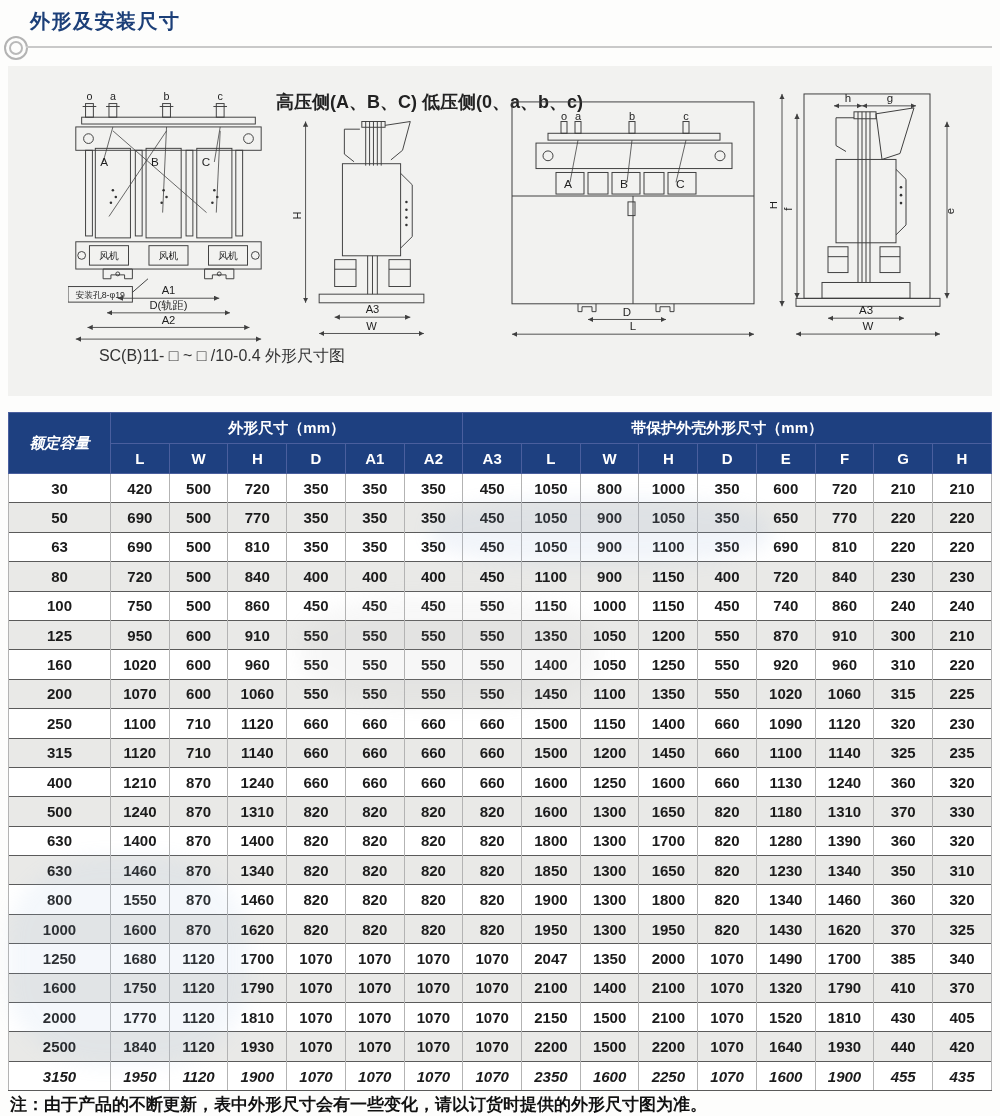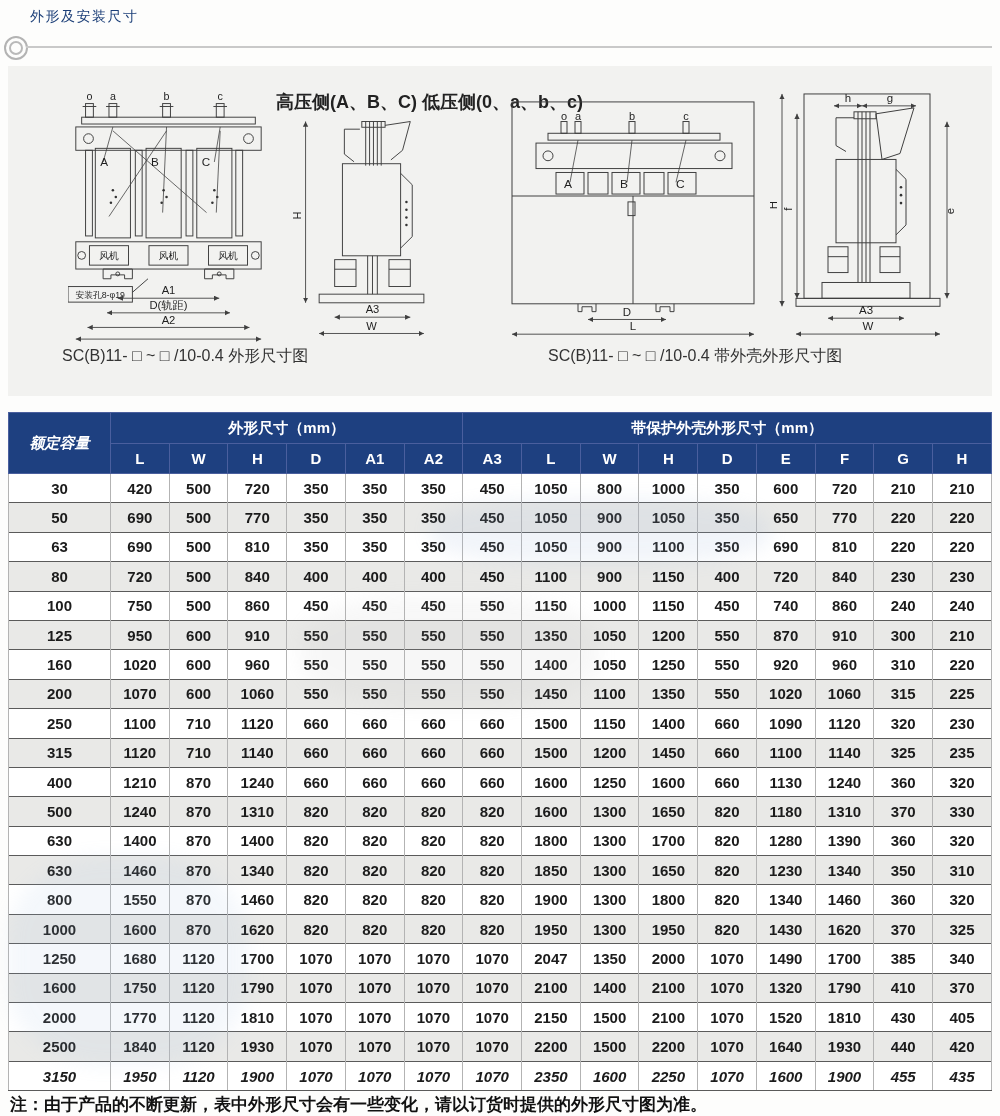--- a/index.html
+++ b/index.html
@@ -1,28 +1,28 @@
 <!DOCTYPE html>
 <html><head>
 <meta charset="utf-8">
 <style>
   html,body{margin:0;padding:0;background:#ffffff;}
   .page{position:relative;width:1000px;height:1116px;background:#fdfdfc;overflow:hidden;
         font-family:"Liberation Sans",sans-serif;}
   
-  .page-title{position:absolute;left:30px;top:8px;font-size:14px;font-weight:normal;
+  .page-title{position:absolute;left:30px;top:8px;font-size:20px;font-weight:bold;
               color:#1c3f78;letter-spacing:1.5px;}
   .title-line{position:absolute;left:26px;top:46px;width:966px;height:2px;background:#c9c9c9;}
   .ring-outer{position:absolute;left:4px;top:36px;width:20px;height:20px;border:2px solid #b3b3b3;
               border-radius:50%;display:flex;align-items:center;justify-content:center;background:#fdfdfc;}
   .ring-inner{width:10px;height:10px;border:2px solid #b9b9b9;border-radius:50%;}
   
   .panel{position:absolute;left:8px;top:66px;width:984px;height:330px;background:#f2f2f0;}
   .hvlv{position:absolute;left:276px;top:90px;font-size:18px;font-weight:bold;color:#222;}
-  .caption{position:absolute;top:346px;font-size:16px;color:#333;}
+  .caption{position:absolute;top:346px;font-size:16px;color:#333;text-align:center;}
   .caption.left{left:62px;width:320px;}
   .caption.right{left:548px;width:380px;}
   svg{position:absolute;}
   svg text{font-family:"Liberation Sans",sans-serif;fill:#1f1f1f;}
   .geo{stroke:#3f3f3f;fill:none;stroke-width:1;}
   .wire{stroke:#3f3f3f;fill:none;stroke-width:0.8;}
   .dim{stroke:#3f3f3f;stroke-width:0.9;}
   .dlabel{font-size:11.5px;text-anchor:middle;}
   .tlabel{font-size:11px;text-anchor:middle;}
   .clabel{font-size:12px;}
@@ -260,21 +260,20 @@
       <line class="dim" x1="177" y1="34" x2="177" y2="212" marker-start="url(#arw)" marker-end="url(#arw)"></line>
       <text class="dlabel" transform="rotate(-90 184 124)" x="184" y="124">e</text>
       <line class="dim" x1="58" y1="232" x2="134" y2="232" marker-start="url(#arw)" marker-end="url(#arw)"></line>
       <text class="dlabel" x="96" y="228">A3</text>
       <line class="dim" x1="26" y1="248" x2="170" y2="248" marker-start="url(#arw)" marker-end="url(#arw)"></line>
       <text class="dlabel" x="98" y="244">W</text>
     </g>
   </svg>
 
   <div class="caption left">SC(B)11- □ ~ □ /10-0.4 外形尺寸图</div>
-  <div class="caption right">SC(B)11- □ ~ □ /10-0.4 带外壳外形尺寸图</div>
 
   <table class="dims-table">
     <colgroup>
         <col style="width:102px">
         <col span="15">
       </colgroup>
     <thead>
       <tr>
         <th class="capacity" rowspan="2">额定容量</th>
         <th colspan="6">外形尺寸（mm）</th>

